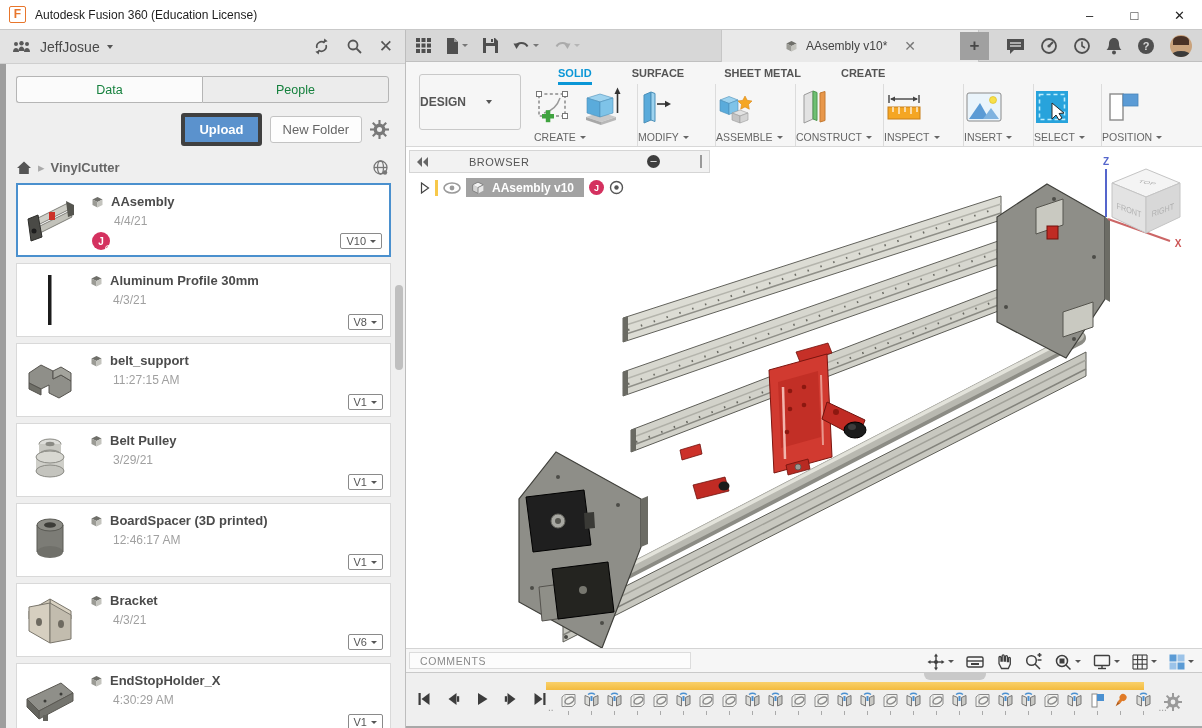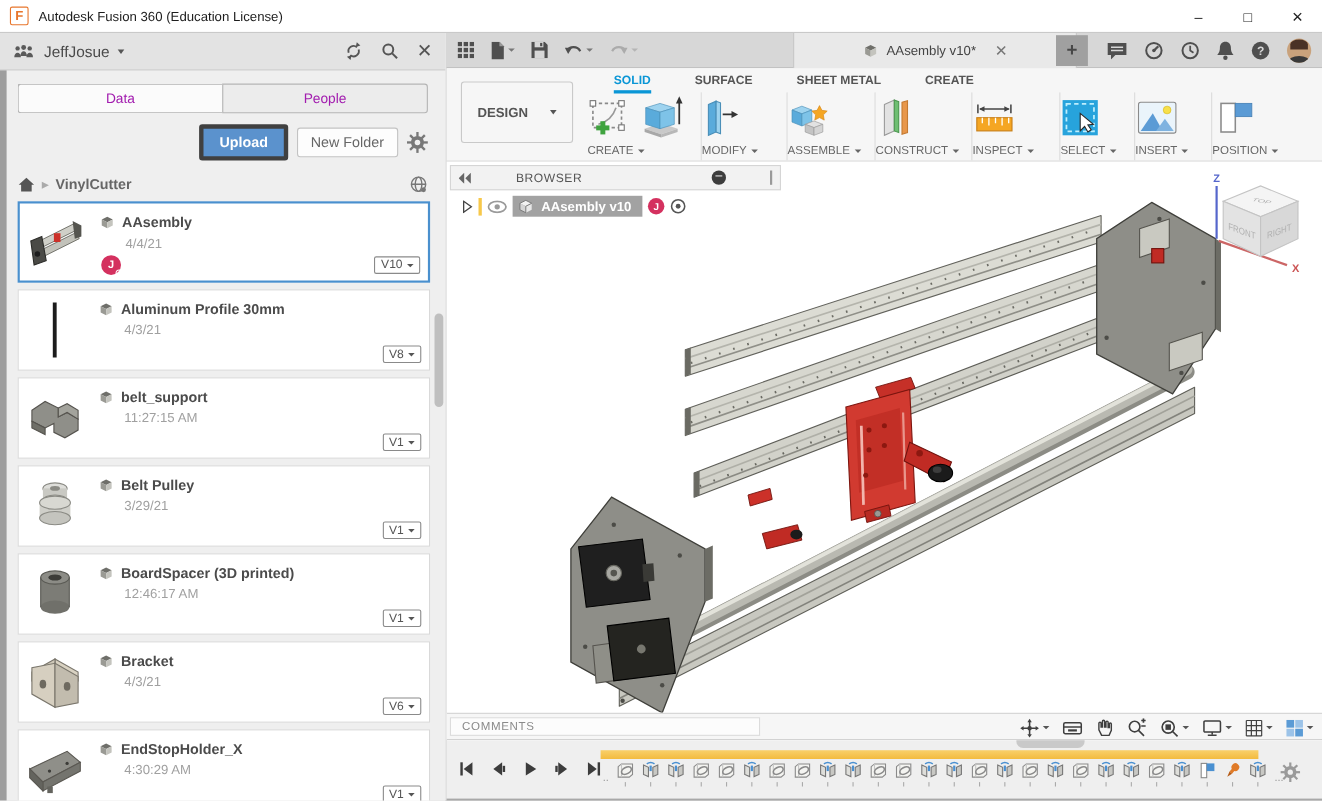--- a/index.html
+++ b/index.html
@@ -19,21 +19,21 @@
   .left-panel { width:405px; background:#efefef; position:relative; overflow:hidden; flex:none; }
   .left-strip { position:absolute; left:0; top:34px; bottom:0; width:6px; background:#9e9e9e; }
   .right-col { width:797px; display:flex; flex-direction:column; border-left:1px solid #bdbdbd; }
 
   
   .panel-header { height:34px; background:#e3e3e3; border-bottom:1px solid #cfcfcf; display:flex; align-items:center; padding:0 12px; }
   .panel-user { font-size:14px; color:#4a4a4a; margin-left:9px; }
   .panel-header .spacer { flex:1; }
   .ph-icon { margin-left:16px; }
   .tabs-row { display:flex; margin:12px 16px 0 16px; height:27px; }
-  .seg-tab { flex:1; border:1px solid #b5b5b5; font-size:12.5px; color:#a21caf; display:flex; align-items:center; justify-content:center; background:#ececec; }
+  .seg-tab { flex:1; border:1px solid #b5b5b5; font-size:12.5px; color:#15803d; display:flex; align-items:center; justify-content:center; background:#ececec; }
   .seg-tab.active { background:#fbfbfb; }
   .seg-tab:first-child { border-radius:3px 0 0 3px; border-right:none; }
   .seg-tab:last-child { border-radius:0 3px 3px 0; }
   .actions-row { display:flex; justify-content:flex-end; align-items:center; margin:10px 16px 0 16px; gap:8px; }
   .btn-upload { background:#5b92cd; border:4px solid #404040; color:#fff; font-weight:bold; font-size:13px; padding:5px 14px; border-radius:3px; }
   .btn-newfolder { background:#fdfdfd; border:1px solid #c3c3c3; color:#666; font-size:13px; padding:5px 12px; border-radius:3px; }
   .breadcrumb { display:flex; align-items:center; margin:13px 16px 0 16px; gap:6px; }
   .crumb-sep { color:#aaa; font-size:13px; }
   .crumb-label { font-size:13px; font-weight:bold; color:#666; }
   .breadcrumb .spacer { flex:1; }
@@ -59,21 +59,21 @@
   .doc-tab-label { font-size:12px; color:#444; }
   .doc-tab-close { color:#777; font-size:14px; margin-left:10px; }
   .new-tab { position:absolute; left:554px; top:2px; width:29px; height:28px; background:#a0a0a0; color:#474747; font-size:17px; font-weight:bold; display:flex; align-items:center; justify-content:center; }
   .ts-right { position:absolute; right:10px; top:0; height:32px; display:flex; align-items:center; gap:15px; }
   .avatar { width:22px; height:22px; border-radius:50%; overflow:hidden; background:#c9a27c; position:relative; }
   .avatar::before { content:""; position:absolute; left:3px; top:1px; width:16px; height:9px; border-radius:50% 50% 0 0; background:#4a3226; }
   .avatar::after { content:""; position:absolute; left:1px; bottom:-4px; width:20px; height:10px; border-radius:50%; background:#3a3a3a; }
 
   
   .ribbon { height:85px; background:#f6f6f6; border-bottom:1px solid #d8d8d8; position:relative; overflow:hidden; }
-  .workspace-btn { position:absolute; left:13px; top:12px; width:102px; height:56px; background:#f6f6f6; border:1px solid #c9c9c9; border-radius:3px; display:flex; align-items:center; justify-content:center; gap:20px; font-size:12px; font-weight:bold; color:#555; }
+  .workspace-btn { position:absolute; left:13px; top:12px; width:102px; height:56px; background:#f6f6f6; border:1px solid #c9c9c9; border-radius:3px; display:flex; align-items:center; justify-content:flex-start; gap:20px; font-size:12px; font-weight:bold; color:#555; }
   .ribbon-tabs { position:absolute; left:152px; top:5px; display:flex; gap:40px; }
   .ribbon-tab { font-size:11px; font-weight:bold; color:#555; }
   .ribbon-tab.active { color:#0a96d6; }
   .ribbon-tab.active .underline { height:3px; background:#0a96d6; margin-top:3px; }
   .ribbon-groups { position:absolute; left:128px; top:22px; bottom:0; display:flex; }
   .rgroup { border-right:1px solid #dcdcdc; display:flex; flex-direction:column; justify-content:flex-start; padding-top:2px; }
   .rgroup .icons { height:42px; display:flex; align-items:center; gap:6px; }
   .rgroup-label { margin-top:3px; font-size:10.5px; color:#666; display:flex; align-items:center; gap:4px; }
   .caret { display:inline-block; width:0; height:0; border-left:3.5px solid transparent; border-right:3.5px solid transparent; border-top:4.5px solid currentColor; }
   .caret.sm { border-left-width:3px; border-right-width:3px; border-top-width:3.5px; }
@@ -589,44 +589,44 @@
                   <line x1="27" y1="18" x2="27" y2="25"></line>
                   <line x1="33" y1="18" x2="33" y2="23"></line>
                 </g>
               </svg>
           </div>
           <div class="rgroup-label">
               <span>INSPECT</span>
               <span class="caret sm"></span>
             </div>
         </div>
-        <div class="rgroup" style="width:68px;">
-          <div class="icons">
-            <svg width="36" height="36" viewBox="0 0 36 36">
-                <rect x="2" y="2" width="32" height="32" fill="#27a3dc"></rect>
-                <rect x="5.5" y="5.5" width="25" height="25" fill="none" stroke="#bdeefd" stroke-width="1.6" stroke-dasharray="4 3"></rect>
-                <polygon points="18,14 18,30 22,26 25,31 28,29 25,24.5 30,24" fill="#fff" stroke="#2a2a2a" stroke-width="1"></polygon>
-              </svg>
-          </div>
-          <div class="rgroup-label">
-              <span>SELECT</span>
-              <span class="caret sm"></span>
-            </div>
-        </div>
         <div class="rgroup" style="width:70px;">
           <div class="icons">
             <svg width="40" height="34" viewBox="0 0 40 34">
                 <rect x="3" y="3" width="34" height="28" rx="2" fill="#eaf4fb" stroke="#8a8a8a"></rect>
                 <polygon points="5,29 16,13 25,29" fill="#5b9bd5"></polygon>
                 <polygon points="19,29 27,18 35,29" fill="#7fb3e0"></polygon>
                 <circle cx="29" cy="10" r="3.5" fill="#f7e04a" stroke="#d8b81a" stroke-width="0.6"></circle>
               </svg>
           </div>
           <div class="rgroup-label">
               <span>INSERT</span>
+              <span class="caret sm"></span>
+            </div>
+        </div>
+        <div class="rgroup" style="width:68px;">
+          <div class="icons">
+            <svg width="36" height="36" viewBox="0 0 36 36">
+                <rect x="2" y="2" width="32" height="32" fill="#27a3dc"></rect>
+                <rect x="5.5" y="5.5" width="25" height="25" fill="none" stroke="#bdeefd" stroke-width="1.6" stroke-dasharray="4 3"></rect>
+                <polygon points="18,14 18,30 22,26 25,31 28,29 25,24.5 30,24" fill="#fff" stroke="#2a2a2a" stroke-width="1"></polygon>
+              </svg>
+          </div>
+          <div class="rgroup-label">
+              <span>SELECT</span>
               <span class="caret sm"></span>
             </div>
         </div>
         <div class="rgroup" style="width:80px; border-right:none;">
           <div class="icons">
             <svg width="38" height="38" viewBox="0 0 38 38">
                 <rect x="8" y="6" width="13" height="26" fill="#fff" stroke="#8a8a8a" stroke-width="1.4"></rect>
                 <rect x="21" y="6" width="15" height="12" fill="#5b9bd5" stroke="#4a84b8" stroke-width="0.8"></rect>
               </svg>
           </div>

